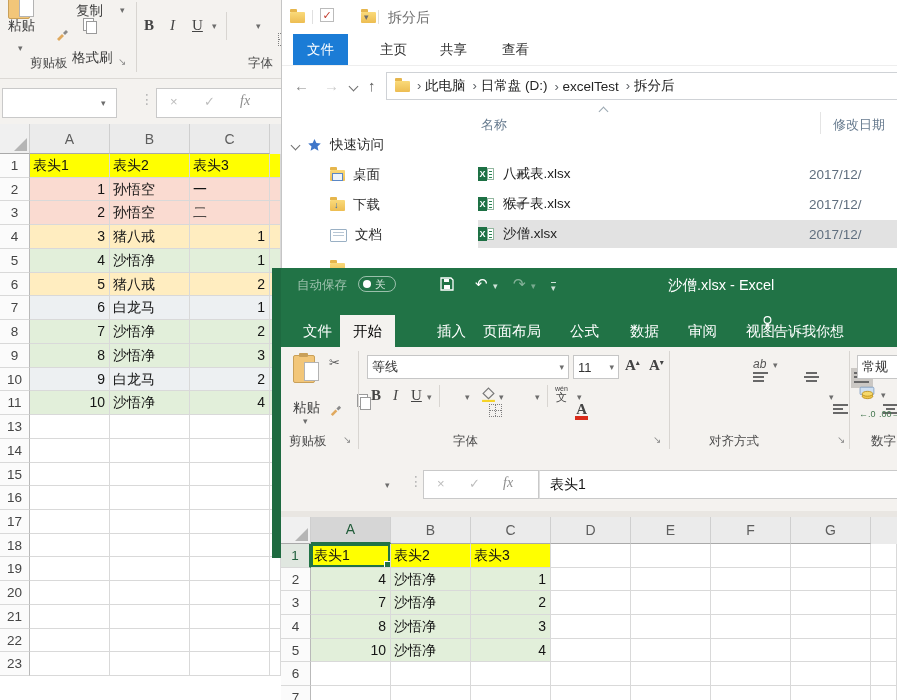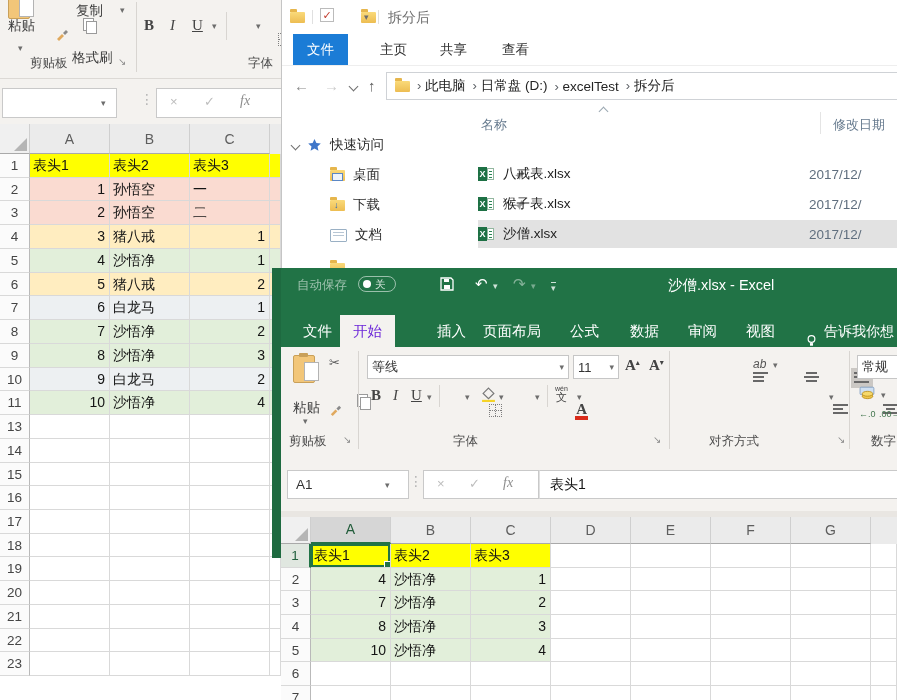--- a/index.html
+++ b/index.html
@@ -112,22 +112,22 @@
   .fgx-title{position:absolute;left:0;top:0;width:100%;height:33px;background:#217346;}
   .fgx-title .dim{color:rgba(255,255,255,.55);font-size:12.5px;}
   .pill{position:absolute;left:77px;top:8px;width:38px;height:16px;border:1px solid rgba(255,255,255,.55);border-radius:9px;
         display:flex;align-items:center;gap:4px;padding-left:4px;box-sizing:border-box;}
   .pill .dot{width:8px;height:8px;border-radius:50%;background:#fff;}
   .pill .st{font-size:10.5px;color:rgba(255,255,255,.85);line-height:1;}
   .wg{color:#fff;font-size:15px;line-height:1;}
   .wg.dim2{color:rgba(255,255,255,.45);}
   .fgx-tabs{position:absolute;left:0;top:33px;width:100%;height:46px;background:#217346;}
   .ftab{position:absolute;bottom:0;height:32px;line-height:32px;padding:0 13px;font-size:14.5px;color:#fff;}
-  .ftab.active{background:#f4f2ef;color:#6d28d9;}
-  .tellme{position:absolute;bottom:0;height:32px;line-height:32px;left:524px;color:#fff;font-size:14px;display:flex;align-items:flex-end;gap:6px;white-space:nowrap;}
+  .ftab.active{background:#f4f2ef;color:#000000;}
+  .tellme{position:absolute;bottom:0;height:32px;line-height:32px;left:480px;color:#fff;font-size:14px;display:flex;align-items:flex-start;white-space:nowrap;}
   .fgx-rib{position:absolute;left:0;top:79px;width:100%;height:109px;background:#f4f2ef;border-bottom:1px solid #dcd9d5;}
   .fgx-rib .lbl{position:absolute;top:86px;font-size:12.5px;color:#4b4b4b;}
   .combo{position:absolute;background:#fff;border:1px solid #c6c6c6;box-sizing:border-box;display:flex;align-items:center;
          font-size:13px;color:#333;padding:0 4px;justify-content:space-between;}
   .fserif{font-family:"Liberation Serif","DejaVu Serif",serif;font-weight:bold;font-size:15px;color:#444;}
   .redbar{position:relative;}
   .redbar::after{content:"";position:absolute;left:-1px;right:-1px;bottom:-3px;height:4px;background:#d92b1a;}
   .wen{display:inline-flex;flex-direction:column;align-items:center;line-height:1;color:#444;}
   .wen .s1{font-size:7px;}
   .wen .s2{font-size:11px;}
@@ -577,21 +577,20 @@
           <rect x="1" y="2" width="13" height="7" rx="1" fill="#cfe0f2" stroke="#7d9cc0" stroke-width="0.8"></rect>
           <ellipse cx="8" cy="10.5" rx="5" ry="2.3" fill="#f0c64a" stroke="#b98f1e" stroke-width="0.8"></ellipse>
           <ellipse cx="8" cy="8.2" rx="5" ry="2.3" fill="#f6d96b" stroke="#b98f1e" stroke-width="0.8"></ellipse>
         </svg>
       <span class="abs dd" style="left:600px;top:44px;">▾</span>
       <span class="abs decico" style="left:578px;top:62px;">←.0</span>
       <span class="abs decico" style="left:598px;top:62px;">.00→</span>
       <div class="lbl" style="left:590px;">数字</div>
     </div>
     <div class="fgx-frm">
-      <div class="wbox" style="left:6px;top:14px;width:112px;height:27px;font-size:13.5px;color:#333;line-height:27px;padding-left:8px;">A1</div>
       <span class="abs dd" style="left:104px;top:25px;">▾</span>
       <span class="abs" style="left:128px;top:17px;color:#b5b5b5;font-size:14px;">⋮</span>
       <div class="wbox" style="left:142px;top:14px;width:114px;height:27px;"></div>
       <span class="abs gray-glyph" style="left:156px;top:20px;">×</span>
       <span class="abs gray-glyph" style="left:188px;top:20px;">✓</span>
       <span class="abs fxi" style="left:222px;top:19px;">fx</span>
       <div class="wbox" style="left:258px;top:14px;width:358px;height:27px;font-size:14px;color:#141414;line-height:27px;padding-left:10px;border-left:1px solid #e0e0e0;">表头1</div>
     </div>
     <div class="fgx-grid">
       <div class="spacer"></div>

